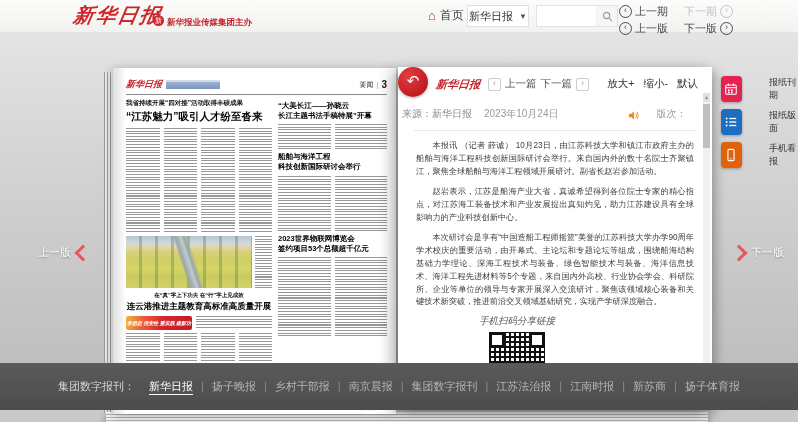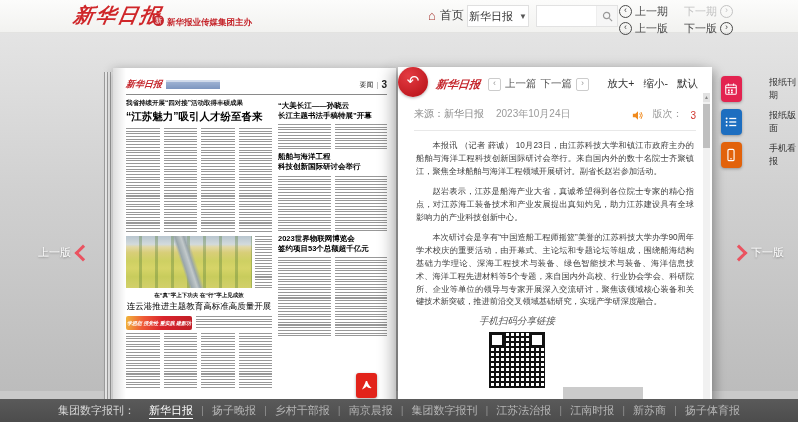--- a/index.html
+++ b/index.html
@@ -76,21 +76,21 @@
   .photo-row{display:flex;gap:3px;margin-top:4px;}
   .np-photo{width:126px;height:52px;position:relative;overflow:hidden;
     background:linear-gradient(180deg,#b8c5cf 0%,#d2dadc 16%,#e2d8a6 21%,#d8ce78 32%,
                #ced062 48%,#d6d468 62%,#c8cc5c 78%,#d2d06a 100%);}
   .np-photo::before{content:'';position:absolute;inset:0;
     background:repeating-linear-gradient(90deg,transparent 0 13px,rgba(85,125,55,.35) 13px 16px);}
   .np-photo::after{content:'';position:absolute;inset:0;
     background:linear-gradient(72deg,transparent 44%,#9aa6ab 46%,#c2c9cb 50%,#9aa6ab 52%,transparent 55%);}
   .photo-cap{flex:1;}
   .k2{font-size:5.5px;font-weight:bold;text-align:center;margin-top:4px;color:#111;white-space:nowrap;}
-  .h6{font-size:8.5px;font-weight:400;text-align:center;margin:2px 0 3px;color:#000;white-space:nowrap;}
+  .h6{font-size:8.5px;font-weight:700;text-align:center;margin:2px 0 3px;color:#000;white-space:nowrap;}
   .ban-row{display:flex;gap:4px;margin-top:1px;}
   .banner{width:66px;height:14px;border-radius:2px;overflow:hidden;white-space:nowrap;
     background:linear-gradient(100deg,#f0b63a 0%,#ef5b37 26%,#d9242c 55%,#c01d26 100%);
     color:#fff;font-size:5px;font-style:italic;font-weight:bold;line-height:14px;text-align:center;}
   .rh{font-size:7.5px;font-weight:900;color:#000;line-height:1.35;margin:2px 0 3px;white-space:nowrap;overflow:hidden;}
   .regdots{position:absolute;bottom:5px;display:flex;gap:1.5px;}
   .regdots i{width:2.5px;height:2.5px;border-radius:50%;display:block;}
   .d1{background:#3aa0d8;}.d2{background:#e0559f;}.d3{background:#e8d23a;}.d4{background:#555;}
 
   .pdf{position:absolute;left:356px;top:341px;width:21px;height:25px;background:#e2231a;
@@ -110,23 +110,23 @@
   .p-head{display:flex;align-items:center;padding:6px 14px 0 38px;height:22px;}
   .p-logo{font-family:"DejaVu Serif",serif;font-style:italic;font-weight:900;font-size:11px;
           color:#c5262c;transform:skewX(-6deg);white-space:nowrap;}
   .p-nav{margin-left:8px;display:flex;align-items:center;gap:4px;font-size:10.5px;color:#555;}
   .sq{width:11px;height:11px;border:1px solid #ccc;border-radius:2px;color:#999;
       font-size:9px;line-height:9px;text-align:center;display:inline-block;cursor:pointer;}
   .p-nav b{font-weight:normal;cursor:pointer;}
   .p-zoom{margin-left:auto;display:flex;gap:9px;font-size:10.5px;color:#333;}
   .p-zoom span{cursor:pointer;}
   .a-title{text-align:center;font-size:16px;font-weight:700;color:#222;margin-top:14px;letter-spacing:1px;}
-  .a-meta{display:flex;align-items:center;padding:0 16px;margin-top:12px;font-size:10px;color:#9a9a9a;}
+  .a-meta{display:flex;align-items:center;padding:0 4px;margin-top:12px;font-size:10px;color:#9a9a9a;}
   .a-meta .src{color:#8a8a8a;margin-right:12px;}
-  .a-meta-right{margin-left:auto;display:flex;align-items:flex-end;gap:8px;}
+  .a-meta-right{margin-left:auto;display:flex;align-items:flex-end;gap:16px;}
   .a-meta-right .ed-no{color:#d0342c;}
   .a-divider{border-top:1px solid #e8e8e8;margin:9px 16px 0;}
   .a-body{padding:2px 18px 0;font-size:8.2px;line-height:1.58;color:#404040;
           text-align:justify;max-height:188px;overflow:hidden;}
   .a-body p{text-indent:2em;margin:7px 0 0;}
   .qr-sec{margin-top:6px;margin-left:44px;width:150px;text-align:center;font-style:italic;}
   .qr-cap{font-size:9.5px;color:#555;}
   .qr{width:56px;height:56px;margin:4px auto 0;position:relative;
       background:repeating-linear-gradient(0deg,#111 0 2px,transparent 2px 5px),
                  repeating-linear-gradient(90deg,#111 0 2px,#fff 2px 5px);}
@@ -140,21 +140,21 @@
   .sb-thumb{position:absolute;right:2px;top:37px;width:7px;height:44px;background:#bfbfbf;cursor:grab;z-index:6;}
 
   
   .side{position:absolute;left:721px;top:44px;z-index:20;}
   .side-row{display:flex;align-items:center;gap:27px;margin-bottom:7px;cursor:pointer;}
   .side-btn{width:26px;height:26px;border-radius:4px;display:flex;align-items:center;
             justify-content:center;box-shadow:0 1px 3px rgba(0,0,0,.3);}
   .side-label{font-size:9px;color:#333;}
 
   
-  .footer{position:absolute;left:0;right:0;bottom:0;height:23px;
+  .footer{position:absolute;left:0;right:0;bottom:12px;height:47px;
           background:linear-gradient(#5a5a5a,#4c4c4c);display:flex;align-items:center;
           justify-content:center;font-size:11px;z-index:30;}
   .f-label{color:#d6d6d6;margin-right:14px;}
   .f-item{color:#b5b5b5;cursor:pointer;}
   .f-item:not(:last-child)::after{content:"|";color:#8d8d8d;margin:0 8px;}
   .f-item .inner{padding-bottom:2px;}
   .f-item.active .inner{color:#fff;border-bottom:1px solid #fff;}
 </style>
 </head>
 <body>

